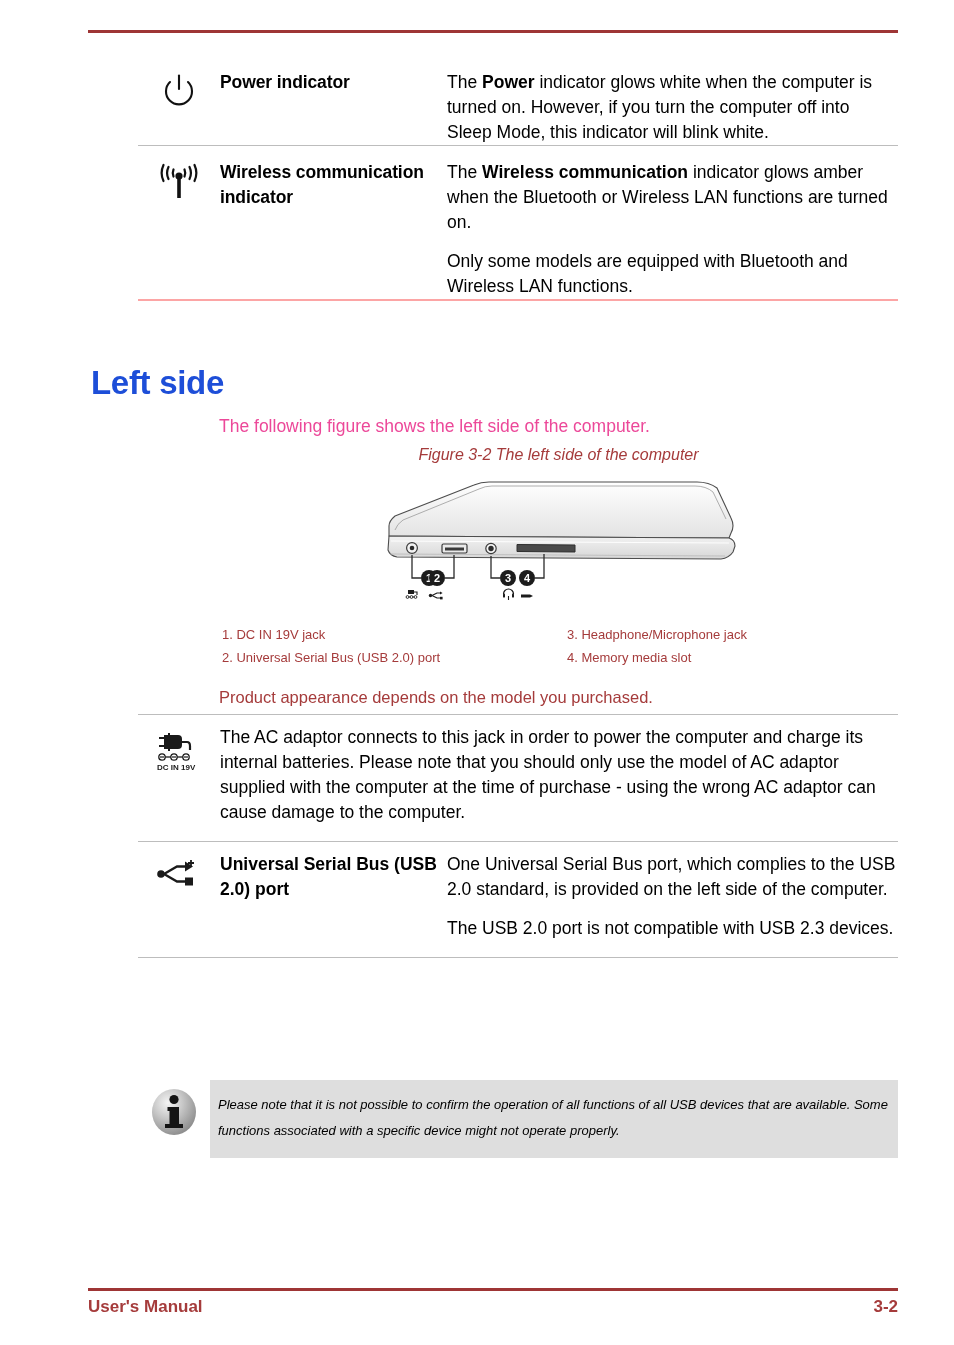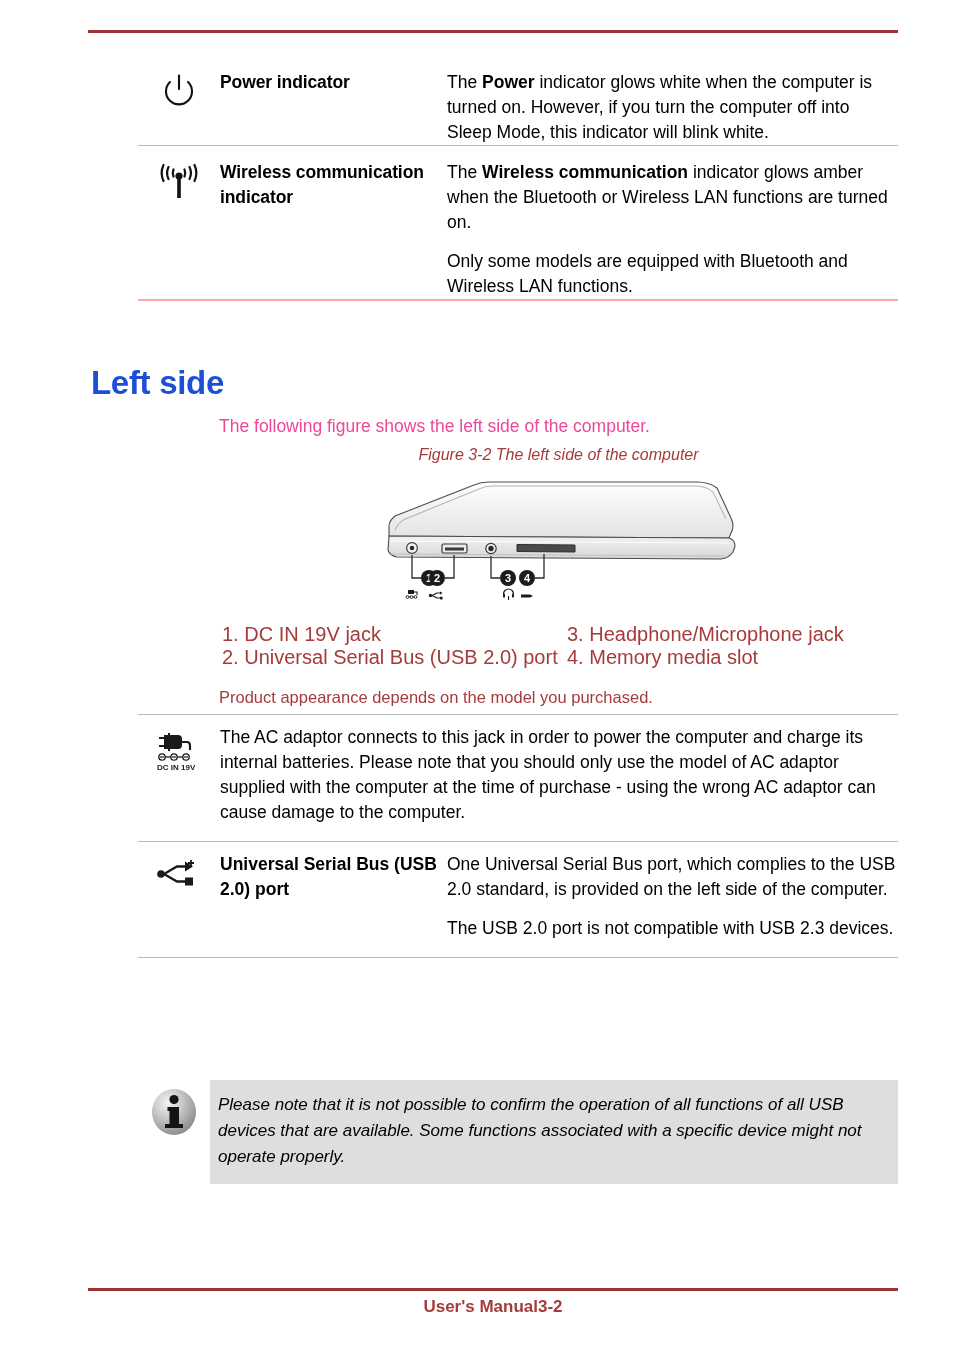--- a/index.html
+++ b/index.html
@@ -112,21 +112,21 @@
     width: 679px;
     height: 140px;
   }
   .figure-svg { display: block; margin: 0 auto; }
 
   
   .legend {
     position: absolute;
     left: 222px; top: 623px;
     width: 676px;
-    font-size: 20px;
+    font-size: 13px;
     line-height: 23px;
     color: #a53b3b;
   }
   .legend-grid {
     display: grid;
     grid-template-columns: 345px auto;
     row-gap: 0px;
   }
   .note-line {
     position: absolute;
@@ -182,35 +182,35 @@
   .info-icon-cell {
     width: 72px;
     flex: 0 0 72px;
     display: flex;
     justify-content: center;
     padding-top: 6px;
   }
   .info-text {
     flex: 1 1 auto;
     background: #dedede;
-    font-size: 17px;
+    font-size: 13px;
     line-height: 26px;
     font-style: italic;
     padding: 12px 0 14px 8px;
     box-sizing: border-box;
   }
   .info-text p { margin: 0; }
 
   
   .footer {
     position: absolute;
     left: 88px; top: 1297px;
     width: 810px;
     display: flex;
-    justify-content: center;
+    justify-content: space-between;
     font-size: 17px;
     font-weight: bold;
     color: #a53b3b;
   }
 
   svg { overflow: visible; }
 </style>
 </head>
 <body>
 

